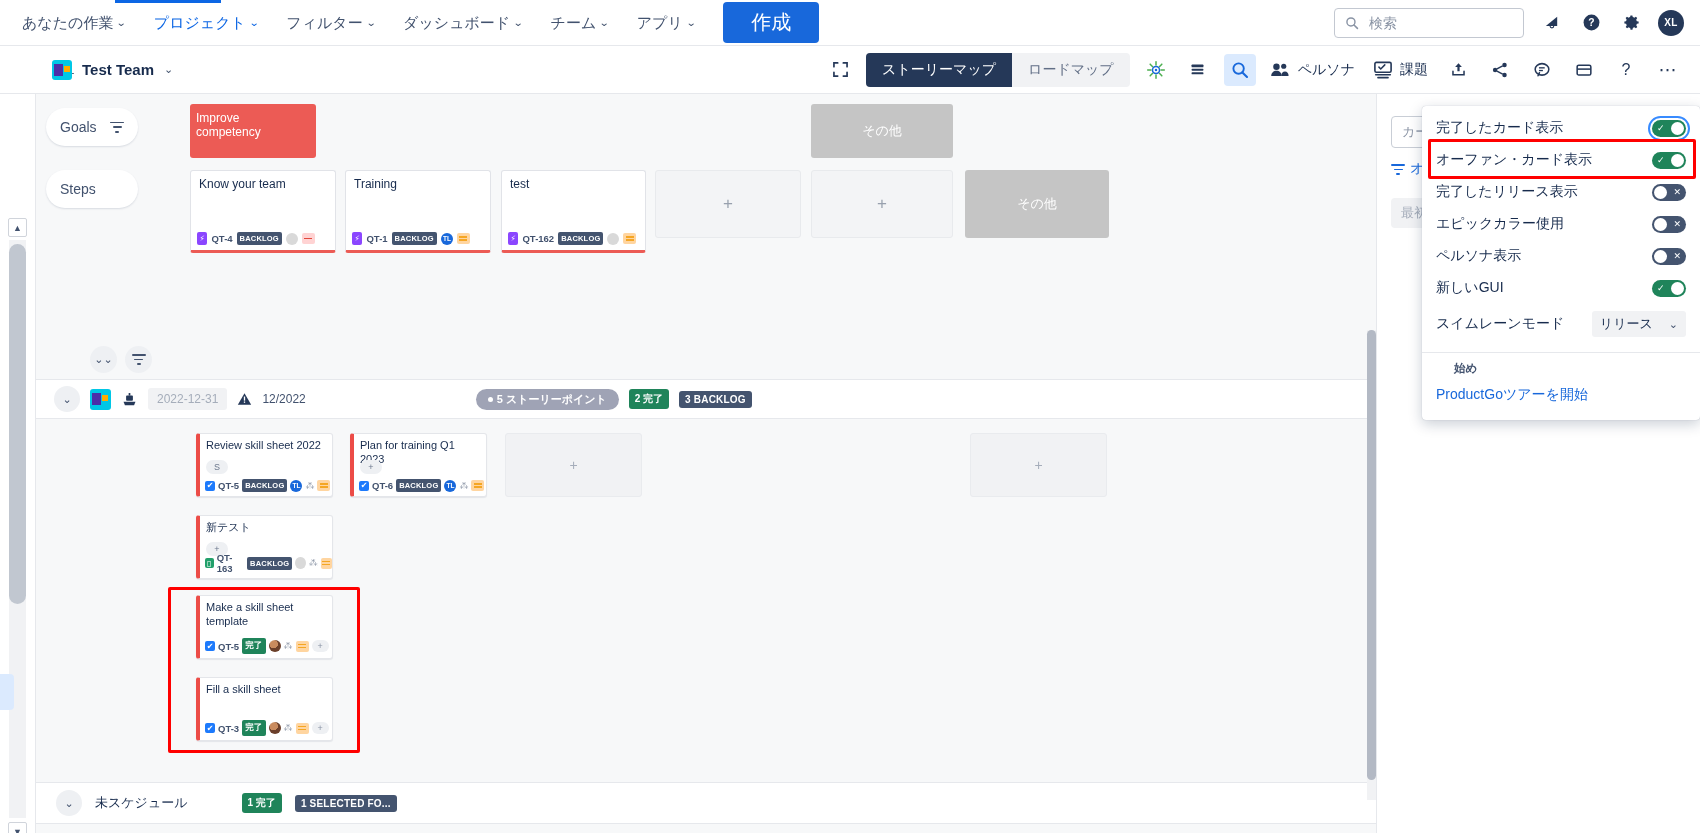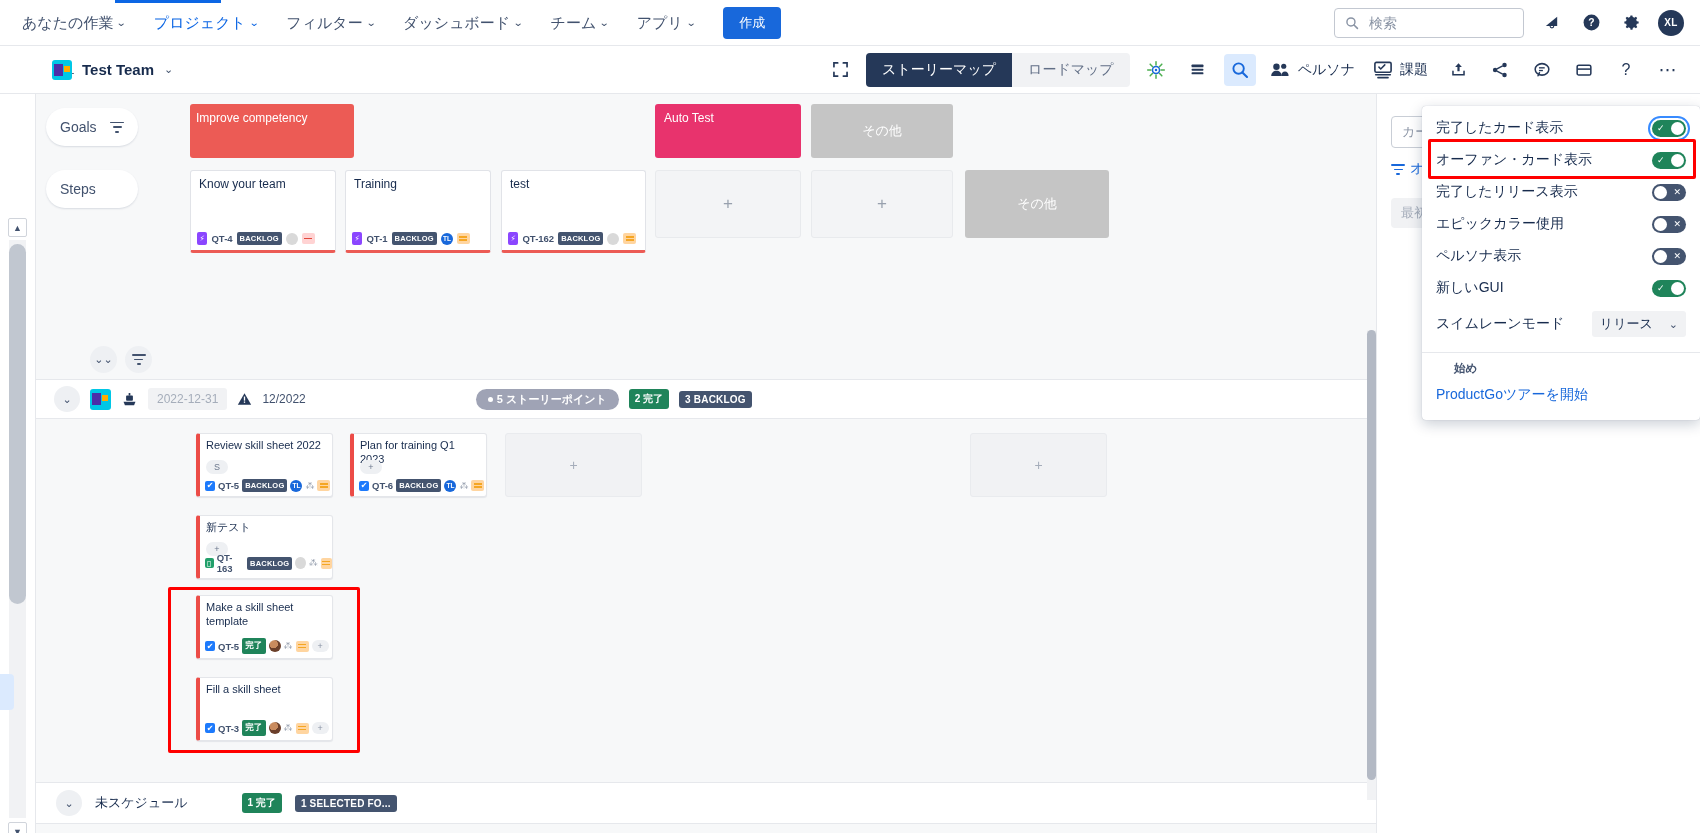--- a/index.html
+++ b/index.html
@@ -23,22 +23,22 @@
     font-size:15px; padding:0 14px; height:46px; line-height:46px;
     color:#42526e; cursor:pointer; white-space:nowrap;
   }
   .nav-item.active { color:#0c66e4; }
   .nav-item.active::after{
     content:""; position:absolute; top:0; height:3px; background:#0c66e4;
   }
   .nav-underline { position:absolute; left:115px; top:0; width:106px; height:3px; background:#0c66e4; }
   .caret { font-size:10px; transform:scaleX(1.3); display:inline-block; }
   .create-btn {
-    background:#1868db; color:#fff; font-size:13px; font-weight:500;
-    padding:7px 16px; border-radius:4px; margin-left:14px; cursor:pointer;
+    background:#1868db; color:#fff; font-size:20px; font-weight:500;
+    padding:7px 28px; border-radius:4px; margin-left:14px; cursor:pointer;
   }
   .nav-right { margin-left:auto; display:flex; align-items:center; gap:14px; padding-right:16px; }
   .searchbox {
     display:flex; align-items:center; gap:8px;
     width:190px; height:30px; border:1px solid #c3c8d1; border-radius:4px;
     padding:0 10px; color:#8993a4; font-size:14px;
   }
   .searchbox input {
     border:0; outline:0; font-size:14px; width:140px; background:transparent;
     font-family:inherit; color:#42526e;
@@ -406,25 +406,22 @@
           <span class="filter-glyph">
               <i></i>
               <i></i>
               <i></i>
             </span>
         </div>
         <div class="pillbtn" style="top:76px; justify-content:flex-start;">
           <span>Steps</span>
         </div>
 
-        <div class="goal-card" style="left:154px; top:10px; width:164px; background:#ec5b55;padding-left:6px;">
+        <div class="goal-card" style="left:154px; top:10px; width:126px; background:#ec5b55;padding-left:6px;">
           <span>Improve competency</span>
-        </div>
-        <div class="goal-card" style="left:619px; top:10px; width:146px; background:#e8336d;">
-          <span>Auto Test</span>
         </div>
         <div class="goal-card grey" style="left:775px; top:10px; width:142px;">
           <span>その他</span>
         </div>
 
         <div class="step-card" style="left:154px; top:76px; width:146px; border-bottom-color:#ec5b55;">
           <div class="t">Know your team</div>
           <div class="step-meta">
             <span class="tag" style="background:#8b46ff;padding:2px 2.5px;">⚡</span>
             <span class="key">QT-4</span>

